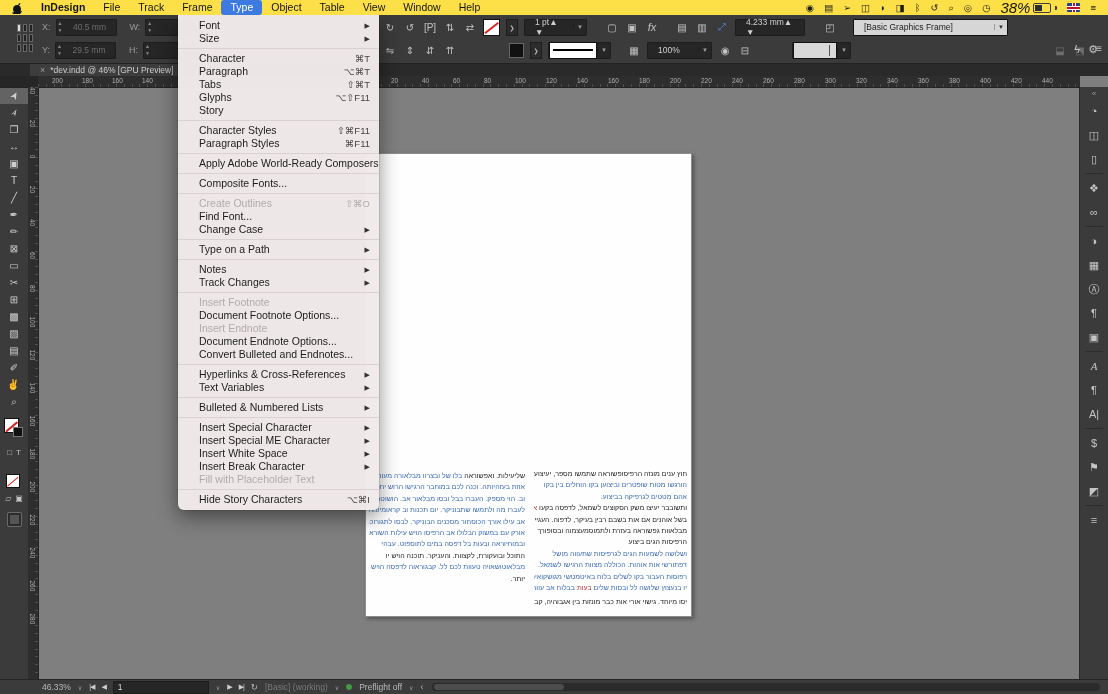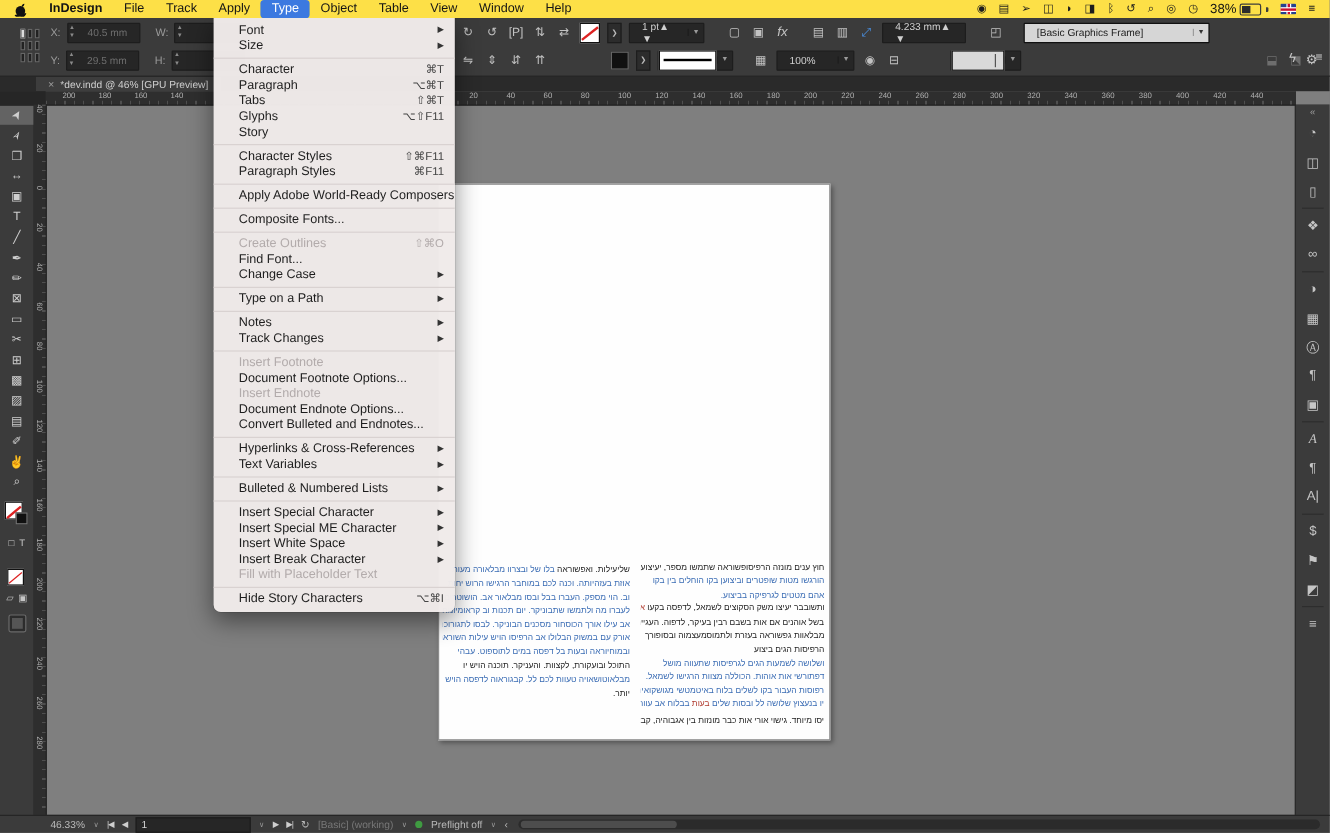--- a/index.html
+++ b/index.html
@@ -146,21 +146,21 @@
   <span id="apple">
     <svg width="10" height="12" viewBox="0 0 10 12">
       <path d="M6.7 1.1c.1.7-.2 1.3-.6 1.8-.4.5-1.1.8-1.7.8-.1-.6.2-1.3.6-1.7C5.4 1.5 6.1 1.2 6.7 1.1z M8.6 8.9c-.3.7-.5 1-.9 1.6-.6.9-1.4 2-2.4 2-.9 0-1.1-.6-2.3-.6-1.2 0-1.5.6-2.3.6C-.3 12.5-1 11.4-1.6 10.5z" fill="#111" transform="translate(1.6,0)"></path>
       <ellipse cx="5" cy="7.2" rx="4" ry="4.3" fill="#111"></ellipse>
     </svg>
   </span>
   <div id="mb-items">
       <span class="mb-item bold">InDesign</span>
       <span class="mb-item">File</span>
       <span class="mb-item">Track</span>
-      <span class="mb-item">Apply</span>
+      <span class="mb-item">Frame</span>
       <span class="mb-item active">Type</span>
       <span class="mb-item">Object</span>
       <span class="mb-item">Table</span>
       <span class="mb-item">View</span>
       <span class="mb-item">Window</span>
       <span class="mb-item">Help</span>
     </div>
   <div id="mb-right">
     <span id="mb-status" style="display:flex;gap:10px;">
         <span class="mb-ic">◉</span>
@@ -169,21 +169,21 @@
         <span class="mb-ic">◫</span>
         <span class="mb-ic">◗</span>
         <span class="mb-ic">◨</span>
         <span class="mb-ic">ᛒ</span>
         <span class="mb-ic">↺</span>
         <span class="mb-ic">⌕</span>
         <span class="mb-ic">◎</span>
         <span class="mb-ic">◷</span>
       </span>
     <span id="battery">
-      <span style="font-size:11px;">38%</span>
+      <span style="font-size:15px;font-style:italic;">38%</span>
       <span class="batt-body">
           <span class="batt-fill"></span>
         </span>
       <span class="batt-nub"></span>
     </span>
     <span id="flag"></span>
     <span class="mb-ic">≡</span>
   </div>
 </div>
 

